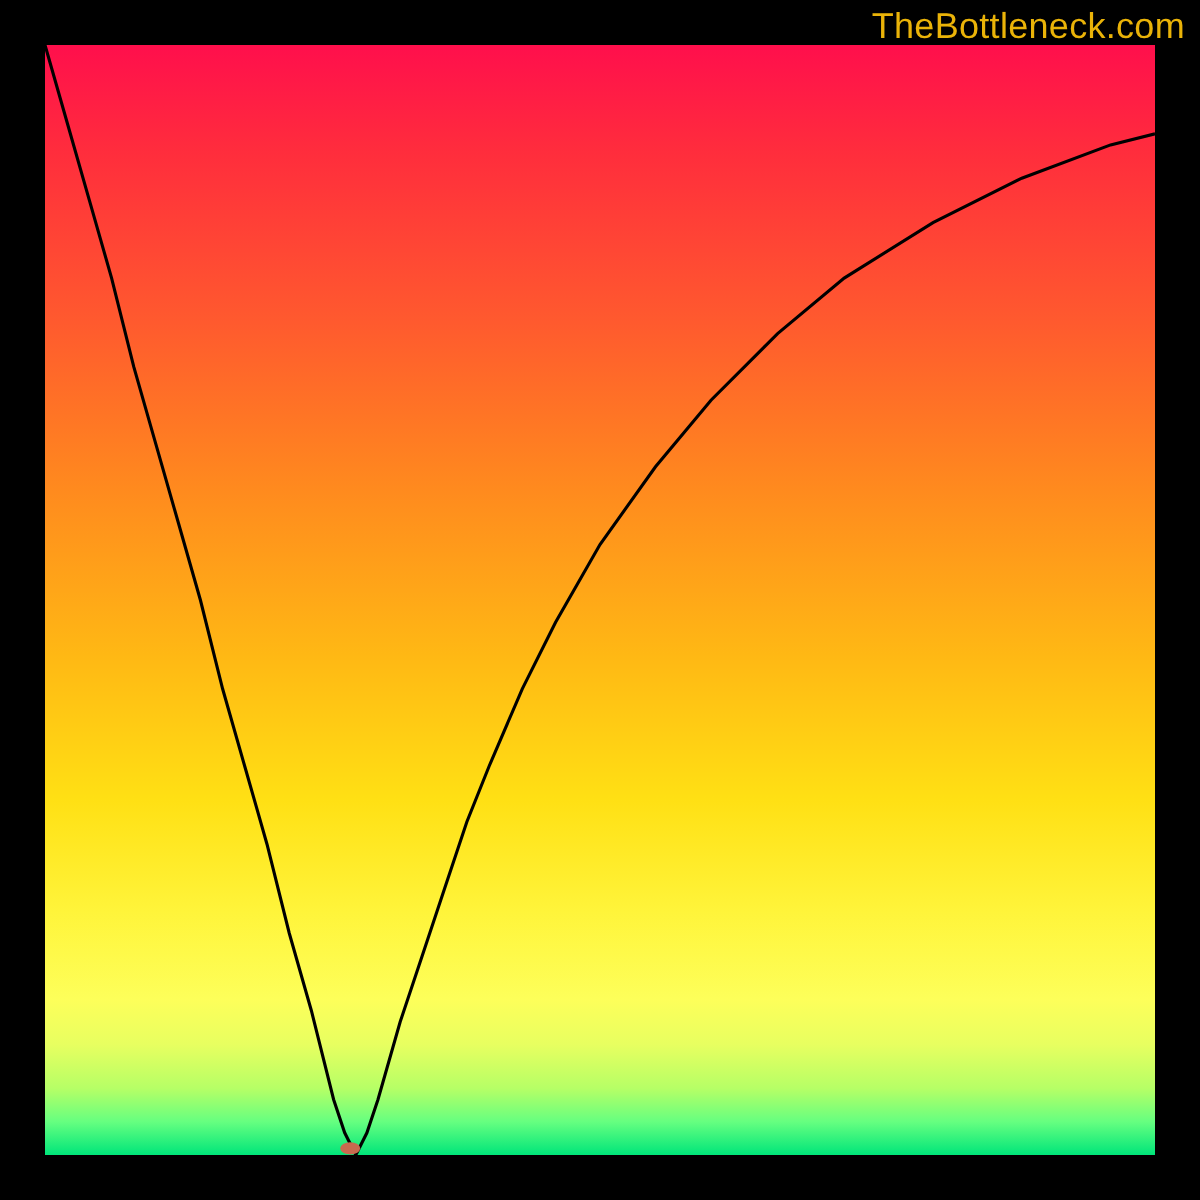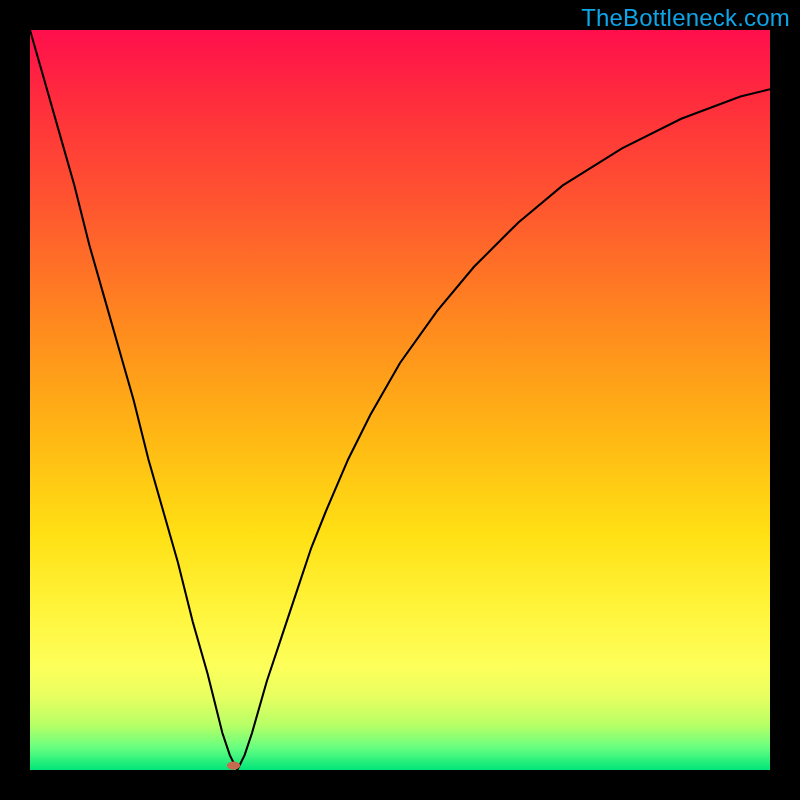--- a/index.html
+++ b/index.html
@@ -42,21 +42,21 @@
     position: absolute;
     left: 0;
     top: 0;
     width: 740px;
     height: 740px;
   }
   .watermark {
     position: absolute;
     top: 4px;
     right: 10px;
-    color: #0ea5e9;
+    color: #eab308;
     font-size: 24px;
     letter-spacing: 0.2px;
     user-select: none;
   }
 </style>
 </head>
 <body>
 
 <div class="frame">
   <div class="watermark">TheBottleneck.com</div>

